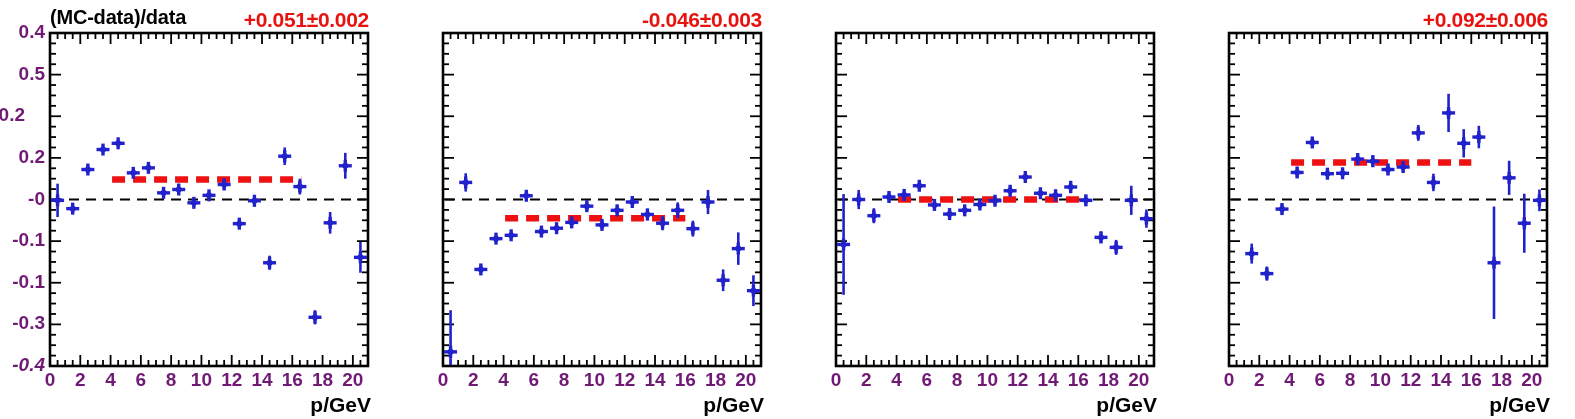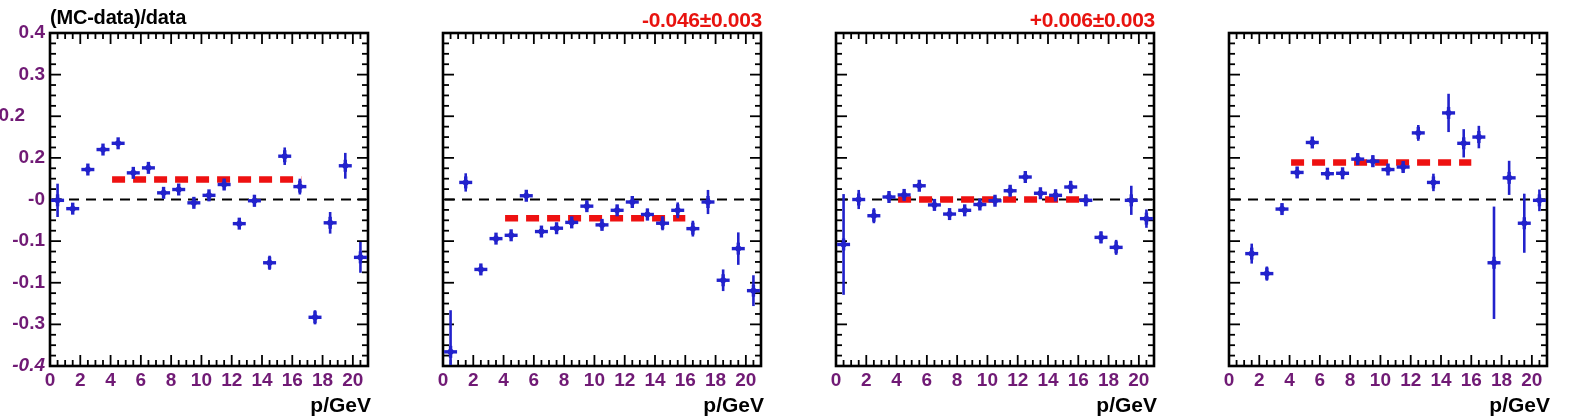--- a/index.html
+++ b/index.html
@@ -43,20 +43,21 @@
   .ytick-lab{text-align:right;}
   .xtick-lab{text-align:center;}
 </style>
 </head>
 <body>
 
 <div id="root">
 
   <div class="panel p0">
     <div class="sup-title">(MC-data)/data</div>
+    <div class="fitval">+0.051±0.002</div>
     <div class="panel-label">EM</div>
     <svg class="plot-svg" viewBox="0 0 393 419">
         <rect x="50" y="33" width="318" height="333" fill="#ffffff" stroke="#000000" stroke-width="2.6"></rect>
         <g stroke="#000000" stroke-width="1.8">
           <line x1="50" y1="366" x2="50" y2="355"></line>
           <line x1="50" y1="33" x2="50" y2="44"></line>
           <line x1="57.57142857142857" y1="366" x2="57.57142857142857" y2="360"></line>
           <line x1="57.57142857142857" y1="33" x2="57.57142857142857" y2="39"></line>
           <line x1="65.14285714285714" y1="366" x2="65.14285714285714" y2="360"></line>
           <line x1="65.14285714285714" y1="33" x2="65.14285714285714" y2="39"></line>
@@ -333,21 +334,21 @@
           <g>
             <line x1="360.42857142857144" y1="272.76" x2="360.42857142857144" y2="241.95749999999998" stroke="#2222cc" stroke-width="2.6"></line>
             <line x1="353.92857142857144" y1="257.35875" x2="366.92857142857144" y2="257.35875" stroke="#2222cc" stroke-width="3.4"></line>
             <line x1="360.42857142857144" y1="251.35875" x2="360.42857142857144" y2="263.35875" stroke="#2222cc" stroke-width="3.4"></line>
             <circle cx="360.42857142857144" cy="257.35875" r="3" fill="#2222cc"></circle>
           </g>
         </g>
       </svg>
     <div class="xaxis-title">p/GeV</div>
   <div class="ytick-lab" style="right: 348px; top: 21px;">0.4</div>
-      <div class="ytick-lab" style="right: 348px; top: 62.625px;">0.3</div>
+      <div class="ytick-lab" style="right: 348px; top: 62.625px;">0.5</div>
       <div class="ytick-lab" style="right: 368px; top: 104.25px;">0.2</div>
       <div class="ytick-lab" style="right: 348px; top: 145.875px;">0.2</div>
       <div class="ytick-lab" style="right: 348px; top: 187.5px;">-0</div>
       <div class="ytick-lab" style="right: 348px; top: 229.125px; text-align: right;">-0.1</div>
       <div class="ytick-lab" style="right: 348px; top: 270.75px;">-0.1</div>
       <div class="ytick-lab" style="right: 348px; top: 312.375px;">-0.3</div>
       <div class="ytick-lab" style="right: 348px; top: 354px; font-style: italic;">-0.4</div>
       <div class="xtick-lab" style="left: 30px; width: 40px; top: 369px;">0</div>
       <div class="xtick-lab" style="left: 60.2857px; width: 40px; top: 369px;">2</div>
       <div class="xtick-lab" style="left: 90.5714px; width: 40px; top: 369px;">4</div>
@@ -659,21 +660,20 @@
       <div class="xtick-lab" style="left: 151.143px; width: 40px; top: 369px;">8</div>
       <div class="xtick-lab" style="left: 181.429px; width: 40px; top: 369px;">10</div>
       <div class="xtick-lab" style="left: 211.714px; width: 40px; top: 369px;">12</div>
       <div class="xtick-lab" style="left: 242px; width: 40px; top: 369px;">14</div>
       <div class="xtick-lab" style="left: 272.286px; width: 40px; top: 369px;">16</div>
       <div class="xtick-lab" style="left: 302.571px; width: 40px; top: 369px;">18</div>
       <div class="xtick-lab" style="left: 332.857px; width: 40px; top: 369px;">20</div>
     </div>
 
   <div class="panel p2">
-    <div class="fitval">+0.006±0.003</div>
     <div class="panel-label">TOT</div>
     <svg class="plot-svg" viewBox="0 0 393 419">
         <rect x="50" y="33" width="318" height="333" fill="#ffffff" stroke="#000000" stroke-width="2.6"></rect>
         <g stroke="#000000" stroke-width="1.8">
           <line x1="50" y1="366" x2="50" y2="355"></line>
           <line x1="50" y1="33" x2="50" y2="44"></line>
           <line x1="57.57142857142857" y1="366" x2="57.57142857142857" y2="360"></line>
           <line x1="57.57142857142857" y1="33" x2="57.57142857142857" y2="39"></line>
           <line x1="65.14285714285714" y1="366" x2="65.14285714285714" y2="360"></line>
           <line x1="65.14285714285714" y1="33" x2="65.14285714285714" y2="39"></line>
@@ -963,20 +963,21 @@
       <div class="xtick-lab" style="left: 151.143px; width: 40px; top: 369px;">8</div>
       <div class="xtick-lab" style="left: 181.429px; width: 40px; top: 369px;">10</div>
       <div class="xtick-lab" style="left: 211.714px; width: 40px; top: 369px;">12</div>
       <div class="xtick-lab" style="left: 242px; width: 40px; top: 369px;">14</div>
       <div class="xtick-lab" style="left: 272.286px; width: 40px; top: 369px;">16</div>
       <div class="xtick-lab" style="left: 302.571px; width: 40px; top: 369px;">18</div>
       <div class="xtick-lab" style="left: 332.857px; width: 40px; top: 369px;">20</div>
     </div>
 
   <div class="panel p3">
+    <div class="fitval">+0.092±0.006</div>
     <div class="panel-label">MIP</div>
     <svg class="plot-svg" viewBox="0 0 393 419">
         <rect x="50" y="33" width="318" height="333" fill="#ffffff" stroke="#000000" stroke-width="2.6"></rect>
         <g stroke="#000000" stroke-width="1.8">
           <line x1="50" y1="366" x2="50" y2="355"></line>
           <line x1="50" y1="33" x2="50" y2="44"></line>
           <line x1="57.57142857142857" y1="366" x2="57.57142857142857" y2="360"></line>
           <line x1="57.57142857142857" y1="33" x2="57.57142857142857" y2="39"></line>
           <line x1="65.14285714285714" y1="366" x2="65.14285714285714" y2="360"></line>
           <line x1="65.14285714285714" y1="33" x2="65.14285714285714" y2="39"></line>

